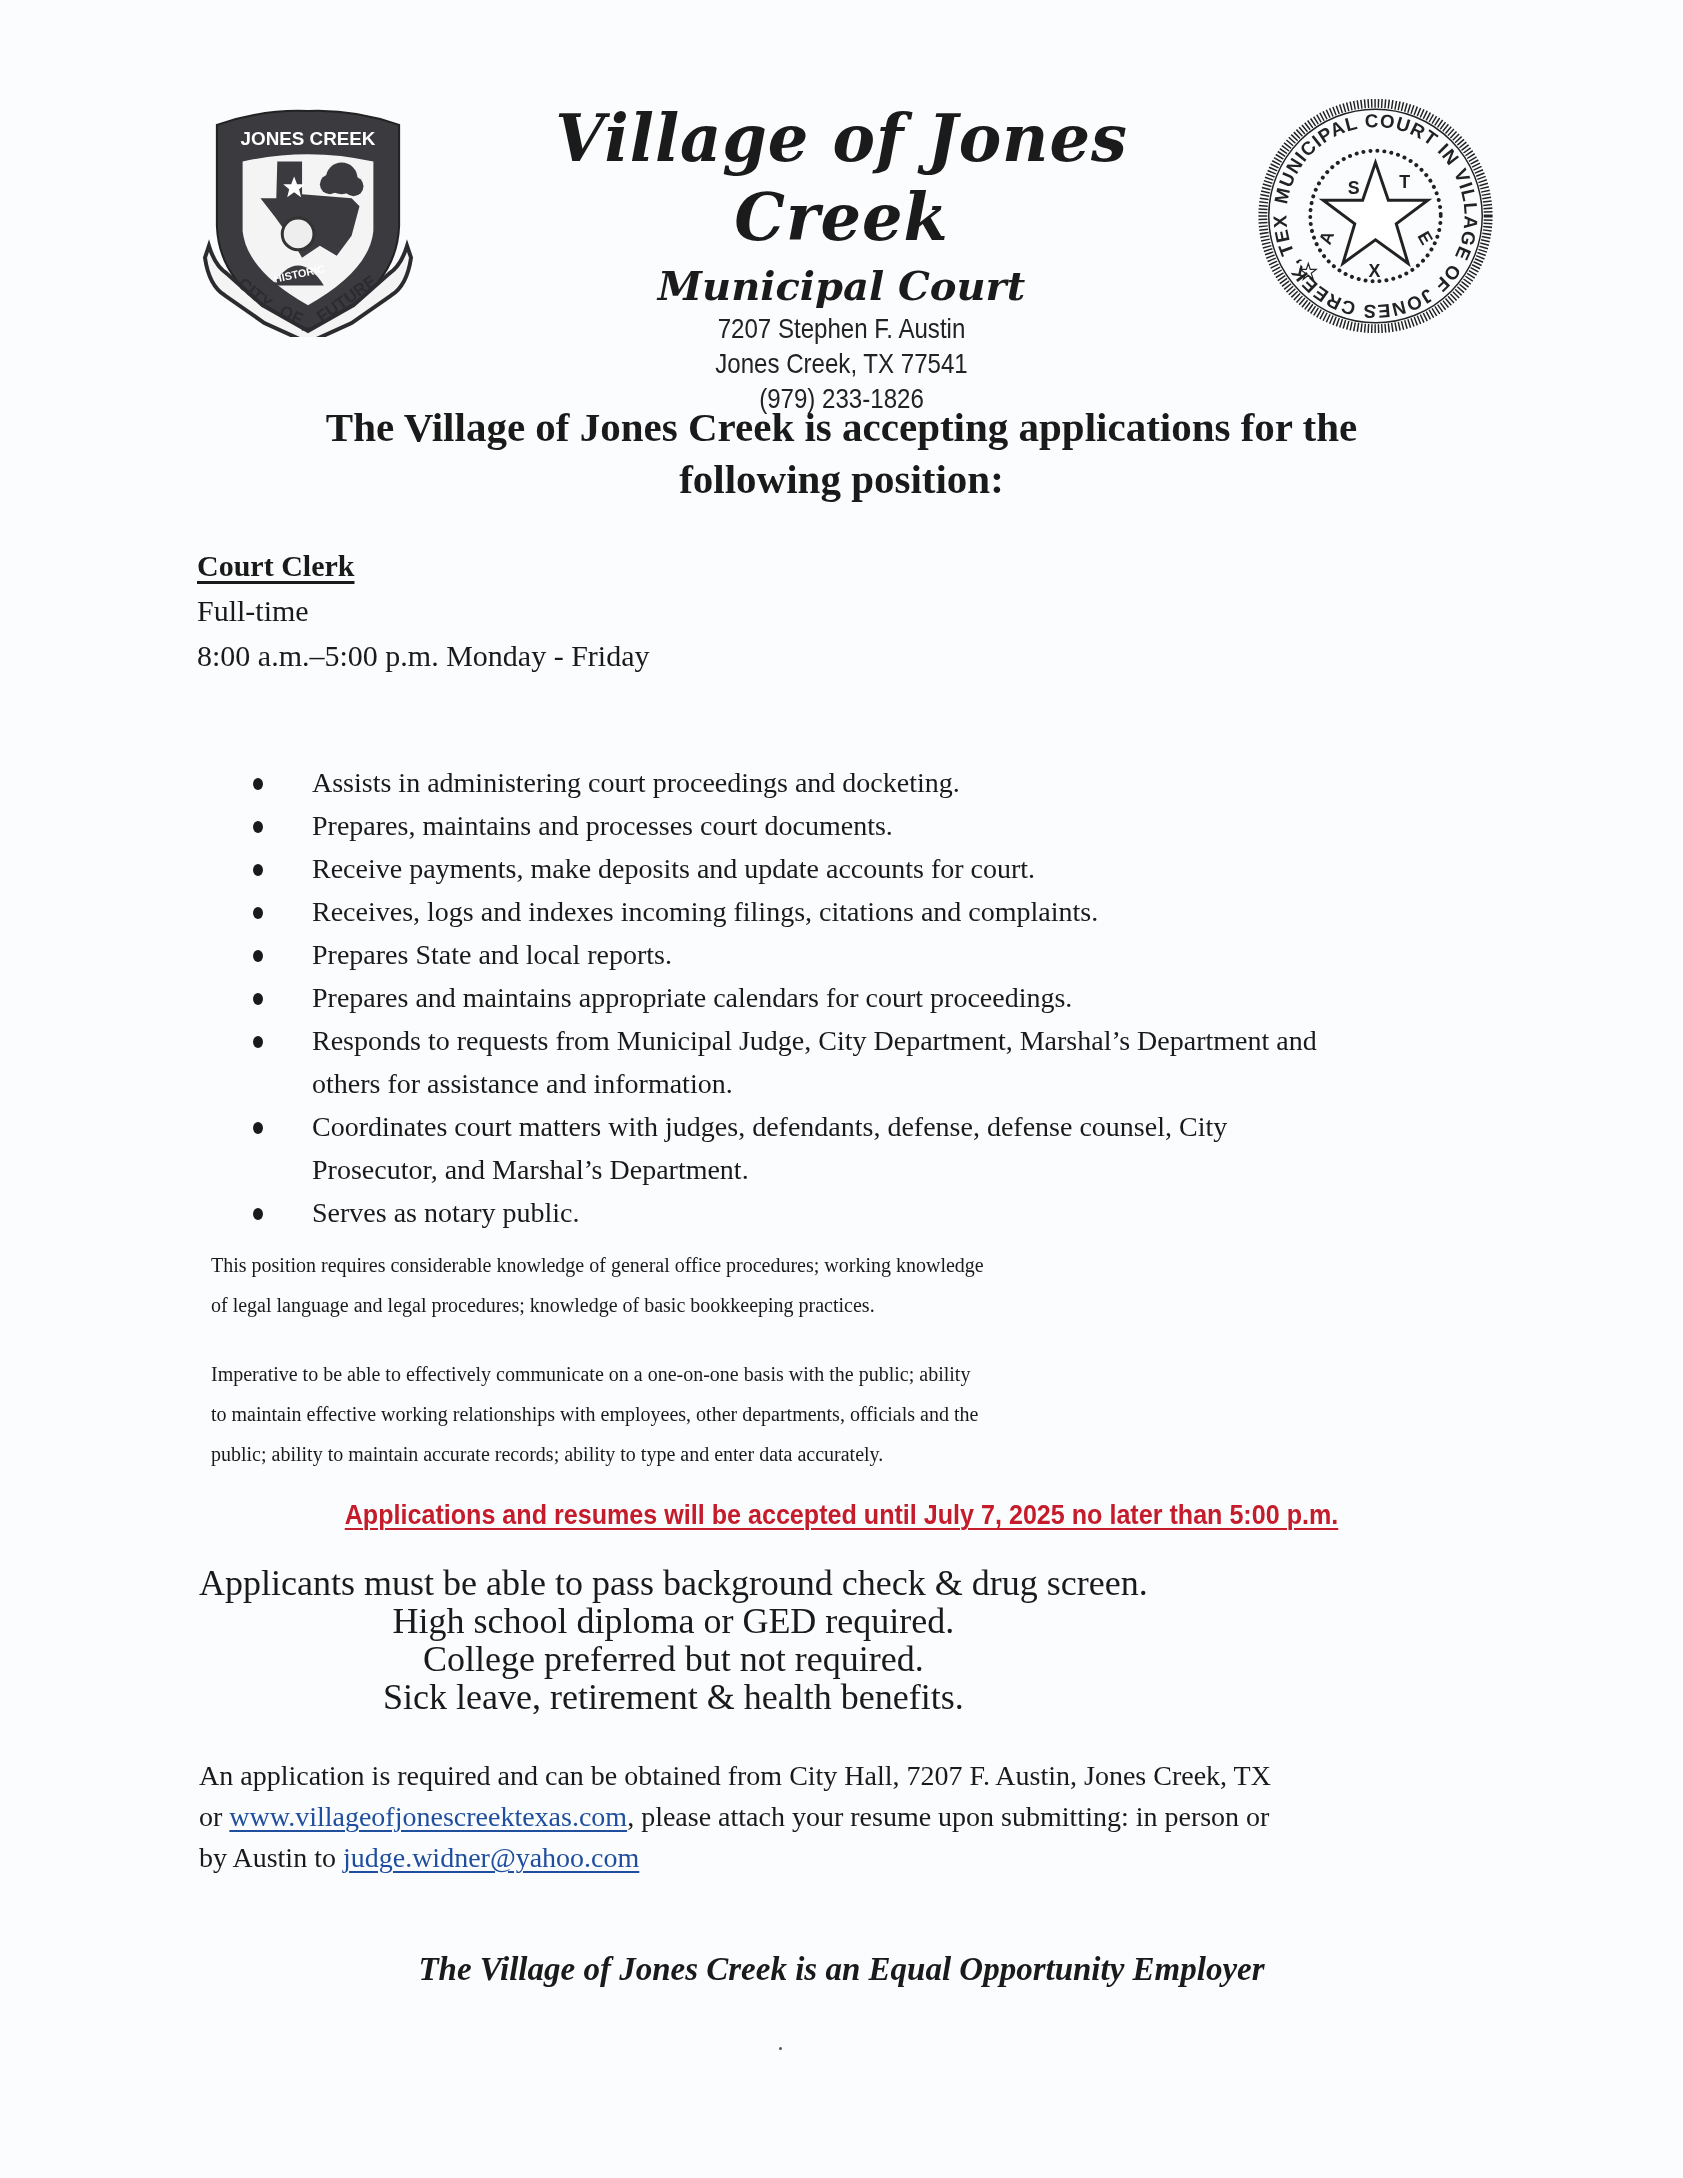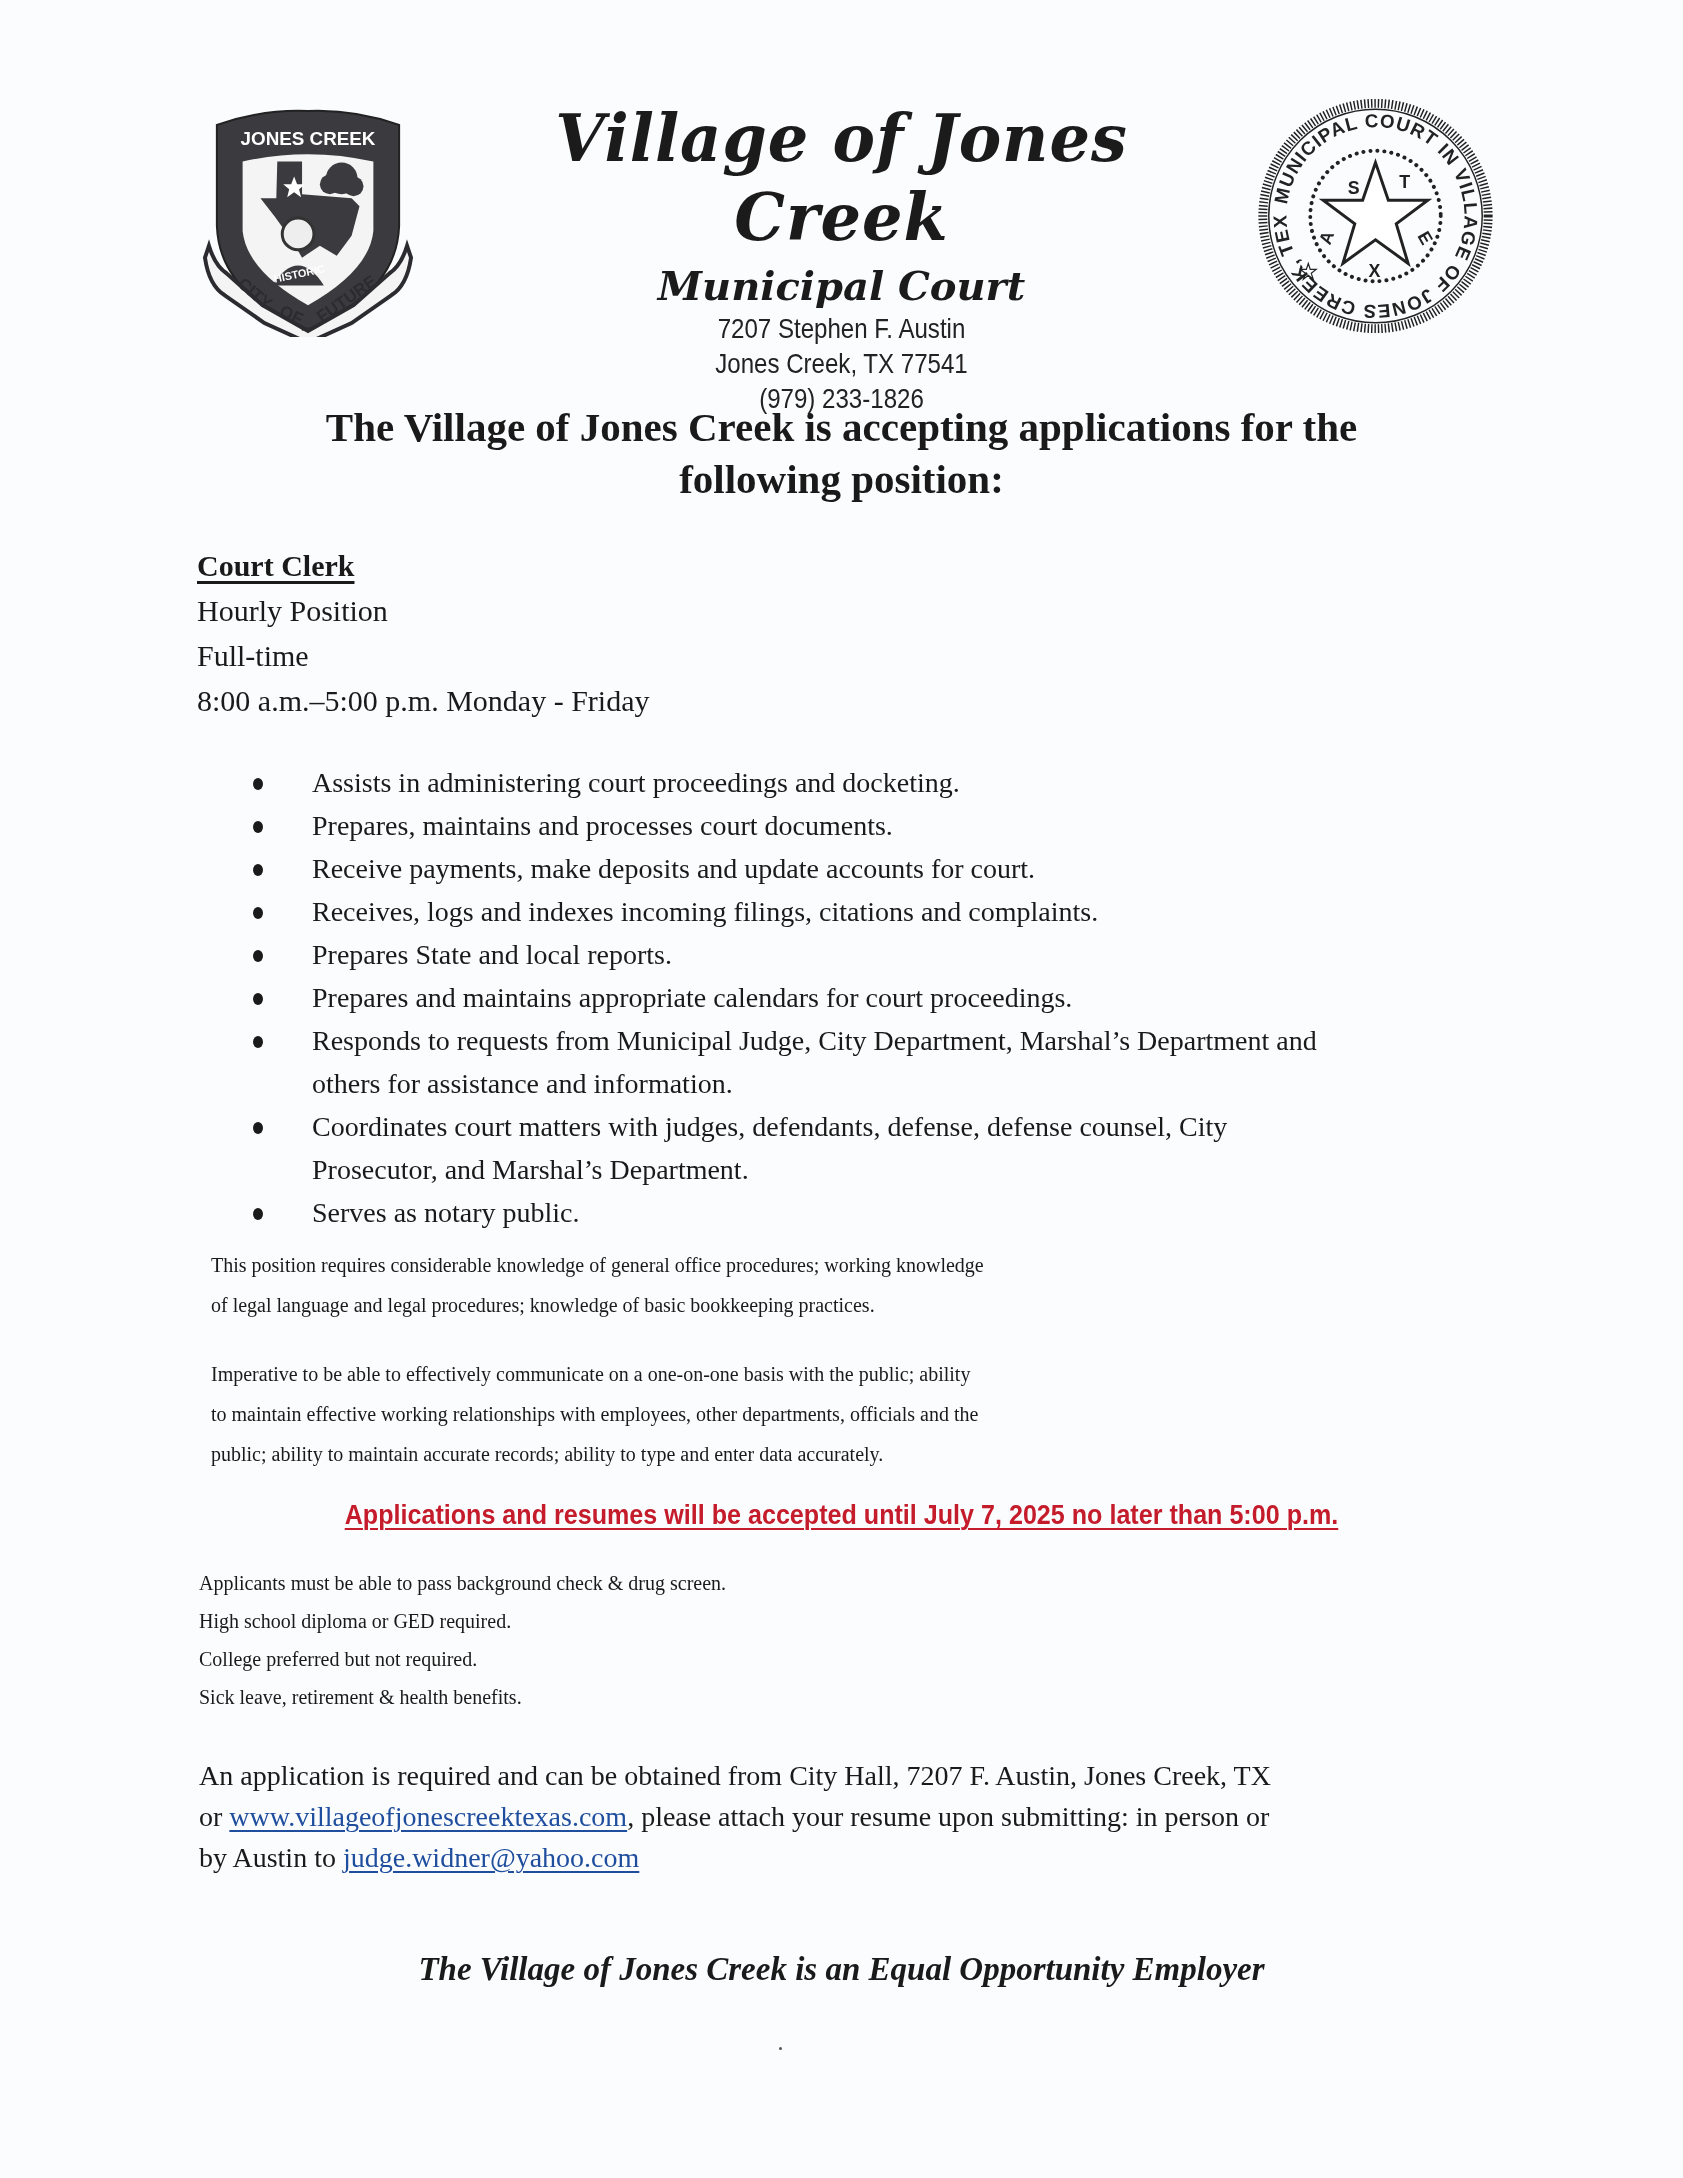--- a/index.html
+++ b/index.html
@@ -85,21 +85,21 @@
       text-align: center;
       font-family: "Liberation Sans", sans-serif;
       font-weight: bold; font-size: 27px; color: #c51c2c;
       text-decoration: underline; text-decoration-thickness: 2px;
       text-underline-offset: 4px;
       transform: scaleX(0.93);
     }
 
     .reqs {
       position: absolute; left: 199px; top: 1564px;
-      font-size: 20px; line-height: 38px;
+      font-size: 36px; line-height: 38px; text-align: center;
     }
 
     .apply {
       position: absolute; left: 199px; top: 1755px; width: 1307px;
       font-size: 28px; line-height: 41px; margin: 0;
     }
     .link { color: #1f4e9e; text-decoration: underline; text-decoration-thickness: 1.5px; text-underline-offset: 4px; }
 
     .eoe {
       position: absolute; left: 198px; top: 1935px; width: 1287px;
@@ -169,21 +169,20 @@
     <polygon points="60,168 62,174 68,174 63,178 65,184 60,180 55,184 57,178 52,174 58,174" fill="none" stroke="#222" stroke-width="1.2"></polygon>
   </svg>
 
   <div class="headline">
     <div>The Village of Jones Creek is accepting applications for the</div>
     <div>following position:</div>
   </div>
 
   <div class="position-block">
     <div class="position-title">Court Clerk</div>
-    <div>Hourly Position</div>
     <div>Full-time</div>
     <div>8:00 a.m.–5:00 p.m. Monday - Friday</div>
   </div>
 
   <ul class="duties">
       <li><span class="bullet"></span><span>Assists in administering court proceedings and docketing.</span></li>
       <li><span class="bullet"></span><span>Prepares, maintains and processes court documents.</span></li>
       <li><span class="bullet"></span><span>Receive payments, make deposits and update accounts for court.</span></li>
       <li><span class="bullet"></span><span>Receives, logs and indexes incoming filings, citations and complaints.</span></li>
       <li><span class="bullet"></span><span>Prepares State and local reports.</span></li>

